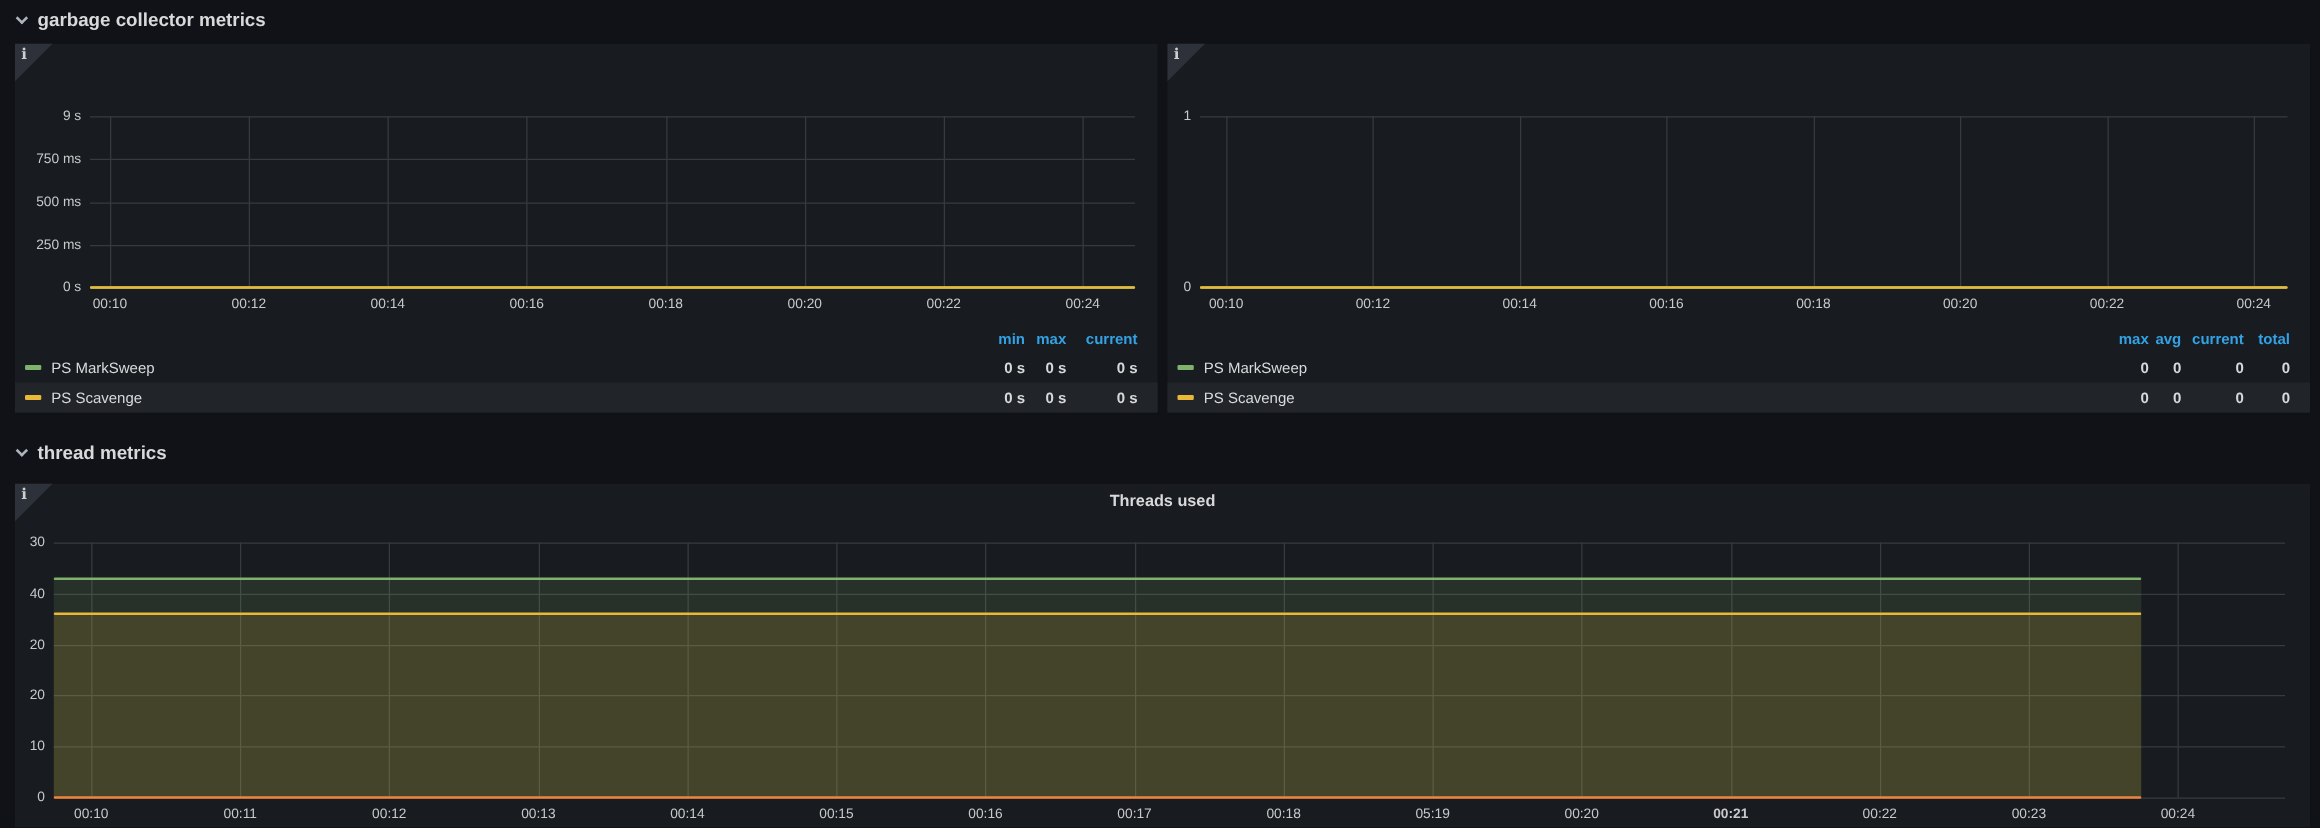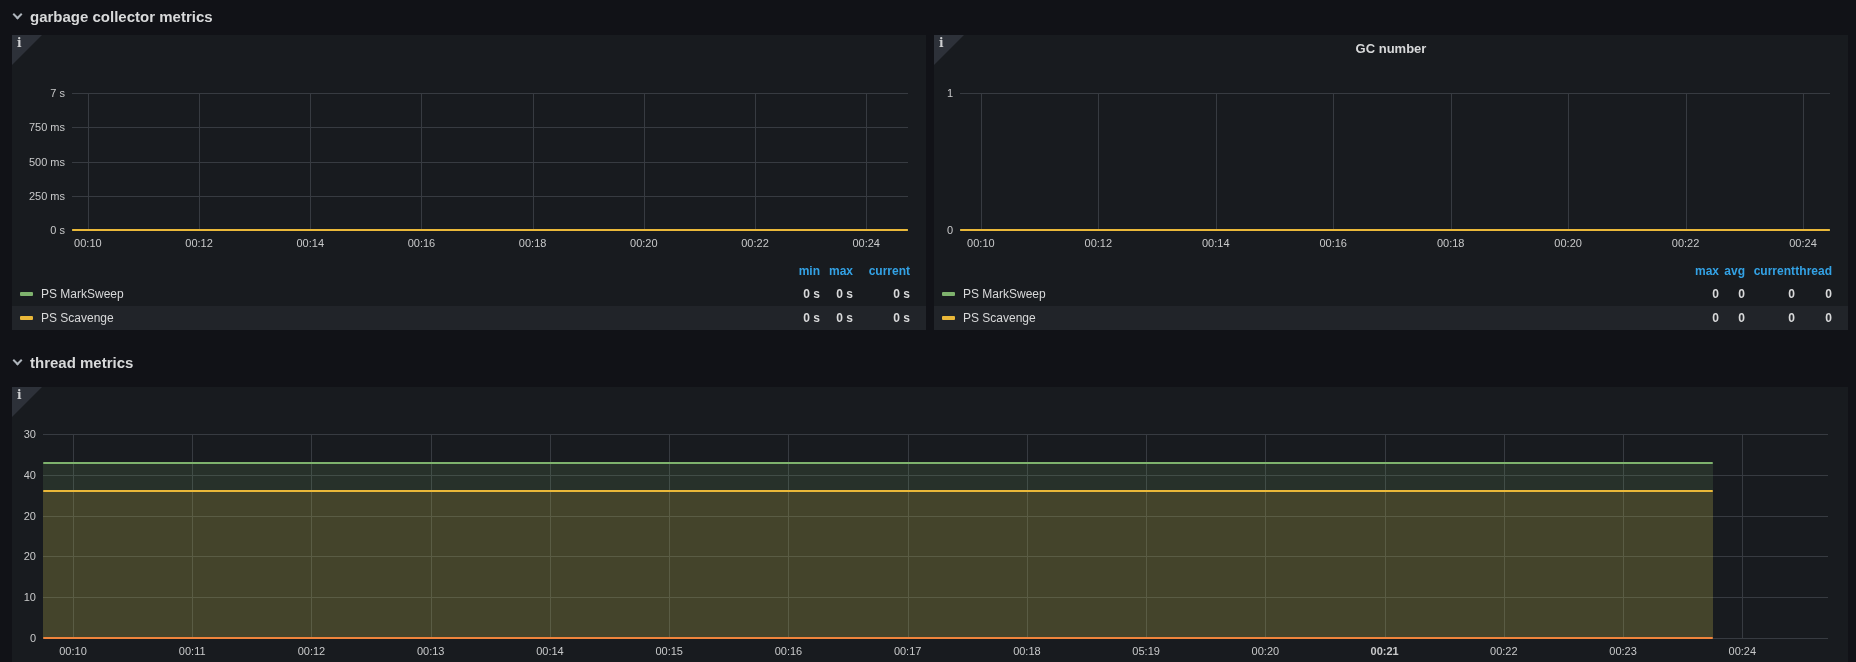--- a/index.html
+++ b/index.html
@@ -84,21 +84,21 @@
           <div class="vgrid" style="left: 28.5%;"></div>
           <div class="vgrid" style="left: 41.8%;"></div>
           <div class="vgrid" style="left: 55.1%;"></div>
           <div class="vgrid" style="left: 68.4%;"></div>
           <div class="vgrid" style="left: 81.7%;"></div>
           <div class="vgrid" style="left: 95%;"></div>
           <div class="sline" style="top: calc(100% - 1px); left: 0px; width: 100%; background: rgb(126, 178, 109);"></div>
           <div class="sline" style="top: calc(100% - 1px); left: 0px; width: 100%; background: rgb(234, 184, 57);"></div>
         </div>
         <div class="ylabs" style="top: 58px; height: 137px; width: 53px;">
-          <div class="ylab" style="top: calc(0% - 7px);">7 s</div>
+          <div class="ylab" style="top: calc(0% - 7px);">9 s</div>
           <div class="ylab" style="top: calc(25% - 7px);">750 ms</div>
           <div class="ylab" style="top: calc(50% - 7px);">500 ms</div>
           <div class="ylab" style="top: calc(75% - 7px);">250 ms</div>
           <div class="ylab" style="top: calc(100% - 7px);">0 s</div>
         </div>
         <div class="xrow" style="left: 60px; right: 18px; top: 202px;">
           <div class="xlab" style="left: 1.9%;">00:10</div>
           <div class="xlab" style="left: 15.2%;">00:12</div>
           <div class="xlab" style="left: 28.5%;">00:14</div>
           <div class="xlab" style="left: 41.8%;">00:16</div>
@@ -131,21 +131,20 @@
             <div class="lg-cell lg-val" style="width: 45px;">0 s</div>
             <div class="lg-cell lg-val" style="width: 33px;">0 s</div>
             <div class="lg-cell lg-val" style="width: 57px;">0 s</div>
           </div>
         </div>
       </div>
     <div class="panel" id="panel-1">
       <div class="info-corner">
         <span class="info-i">i</span>
       </div>
-      <div class="panel-title">GC number</div>
     <div class="plot" style="left: 26px; right: 18px; top: 58px; height: 137px;">
           <div class="hgrid" style="top: 0%;"></div>
           <div class="hgrid" style="top: 100%;"></div>
           <div class="vgrid" style="left: 2.4%;"></div>
           <div class="vgrid" style="left: 15.9%;"></div>
           <div class="vgrid" style="left: 29.4%;"></div>
           <div class="vgrid" style="left: 42.9%;"></div>
           <div class="vgrid" style="left: 56.4%;"></div>
           <div class="vgrid" style="left: 69.9%;"></div>
           <div class="vgrid" style="left: 83.4%;"></div>
@@ -166,21 +165,21 @@
           <div class="xlab" style="left: 69.9%;">00:20</div>
           <div class="xlab" style="left: 83.4%;">00:22</div>
           <div class="xlab" style="left: 96.9%;">00:24</div>
         </div>
         <div class="legend">
           <div class="lg-row lg-head">
             <div class="lg-name"></div>
             <div class="lg-cell lg-colhead" style="width: 40px;">max</div>
             <div class="lg-cell lg-colhead" style="width: 26px;">avg</div>
             <div class="lg-cell lg-colhead" style="width: 50px;">current</div>
-            <div class="lg-cell lg-colhead" style="width: 37px;">thread</div>
+            <div class="lg-cell lg-colhead" style="width: 37px;">total</div>
           </div>
           <div class="lg-row">
             <div class="lg-name">
               <span class="lg-marker" style="background: rgb(126, 178, 109);"></span>
               <span class="lg-label">PS MarkSweep</span>
             </div>
             <div class="lg-cell lg-val" style="width: 40px;">0</div>
             <div class="lg-cell lg-val" style="width: 26px;">0</div>
             <div class="lg-cell lg-val" style="width: 50px;">0</div>
             <div class="lg-cell lg-val" style="width: 37px;">0</div>
@@ -201,20 +200,21 @@
 
   <div class="section-header" id="sec-1">
     <span class="chevron"></span>
     <span>thread metrics</span>
   </div>
 
   <div class="panel" id="panel-2">
     <div class="info-corner">
       <span class="info-i">i</span>
     </div>
+    <div class="panel-title">Threads used</div>
   <div class="plot" style="left: 31px; right: 20px; top: 47px; height: 204px;">
         <div class="hgrid" style="top: 0%;"></div>
         <div class="hgrid" style="top: 20%;"></div>
         <div class="hgrid" style="top: 40%;"></div>
         <div class="hgrid" style="top: 60%;"></div>
         <div class="hgrid" style="top: 80%;"></div>
         <div class="hgrid" style="top: 100%;"></div>
         <div class="vgrid" style="left: 1.68%;"></div>
         <div class="vgrid" style="left: 8.36%;"></div>
         <div class="vgrid" style="left: 15.04%;"></div>

